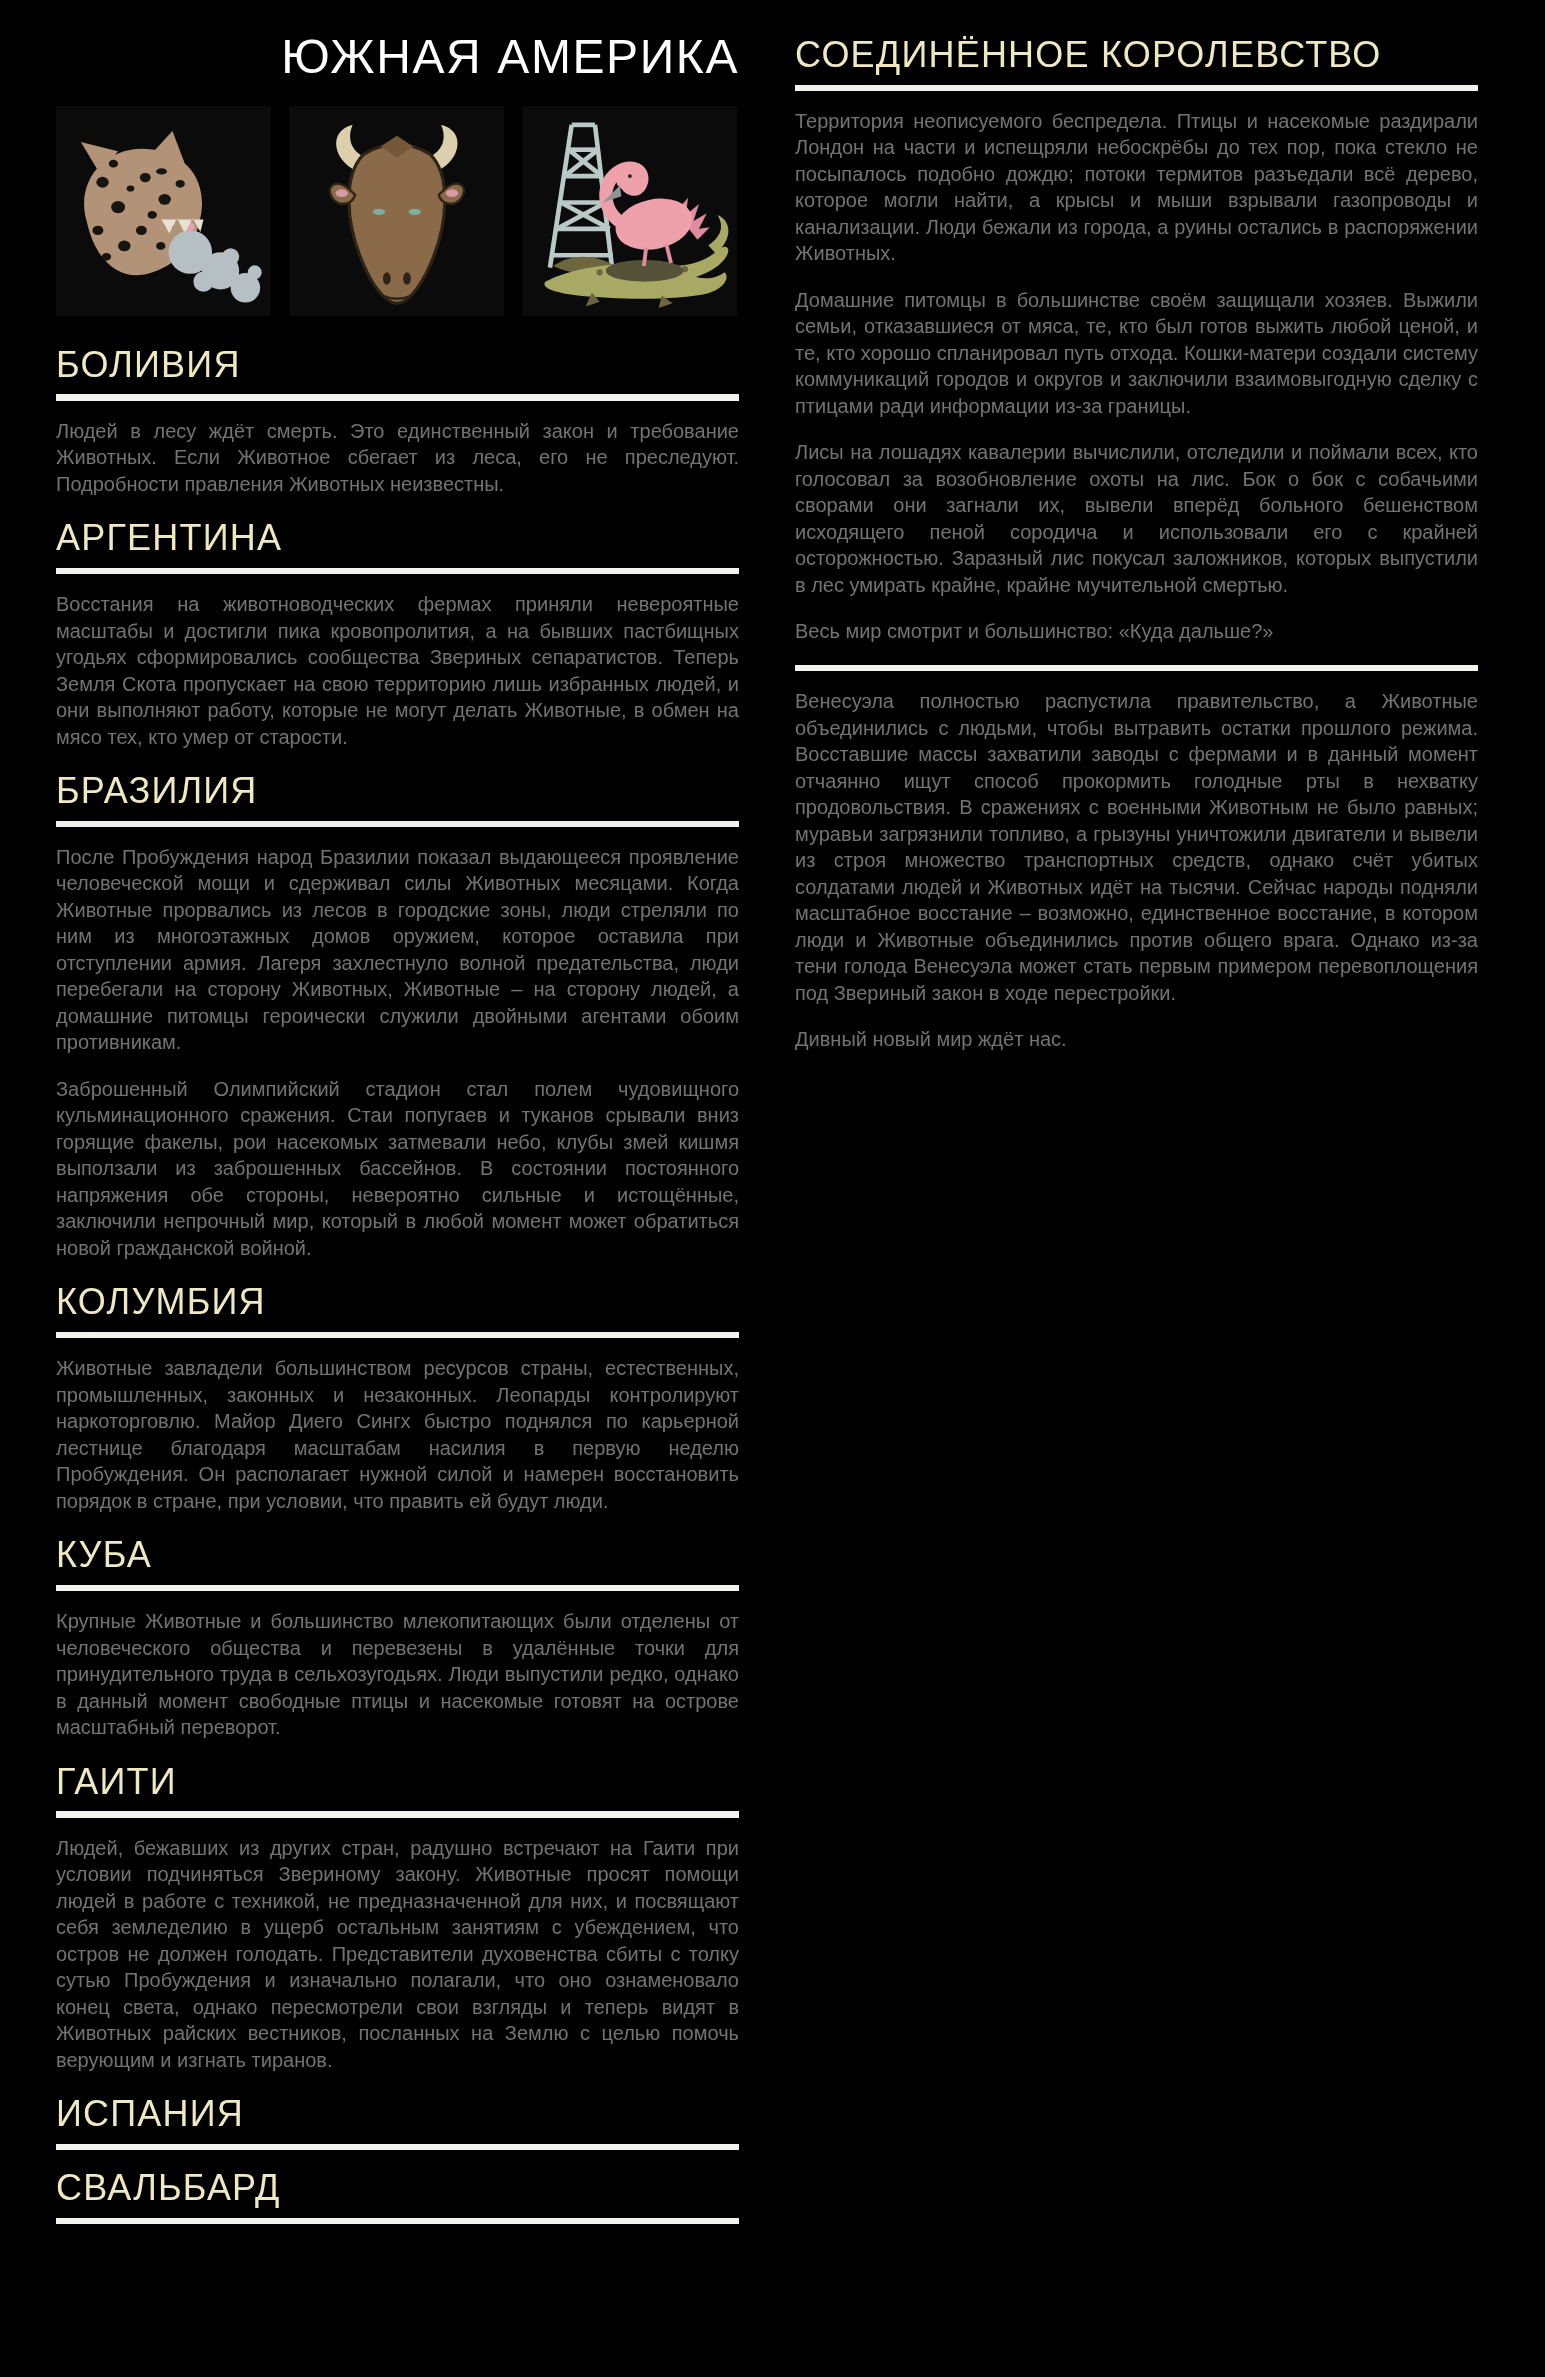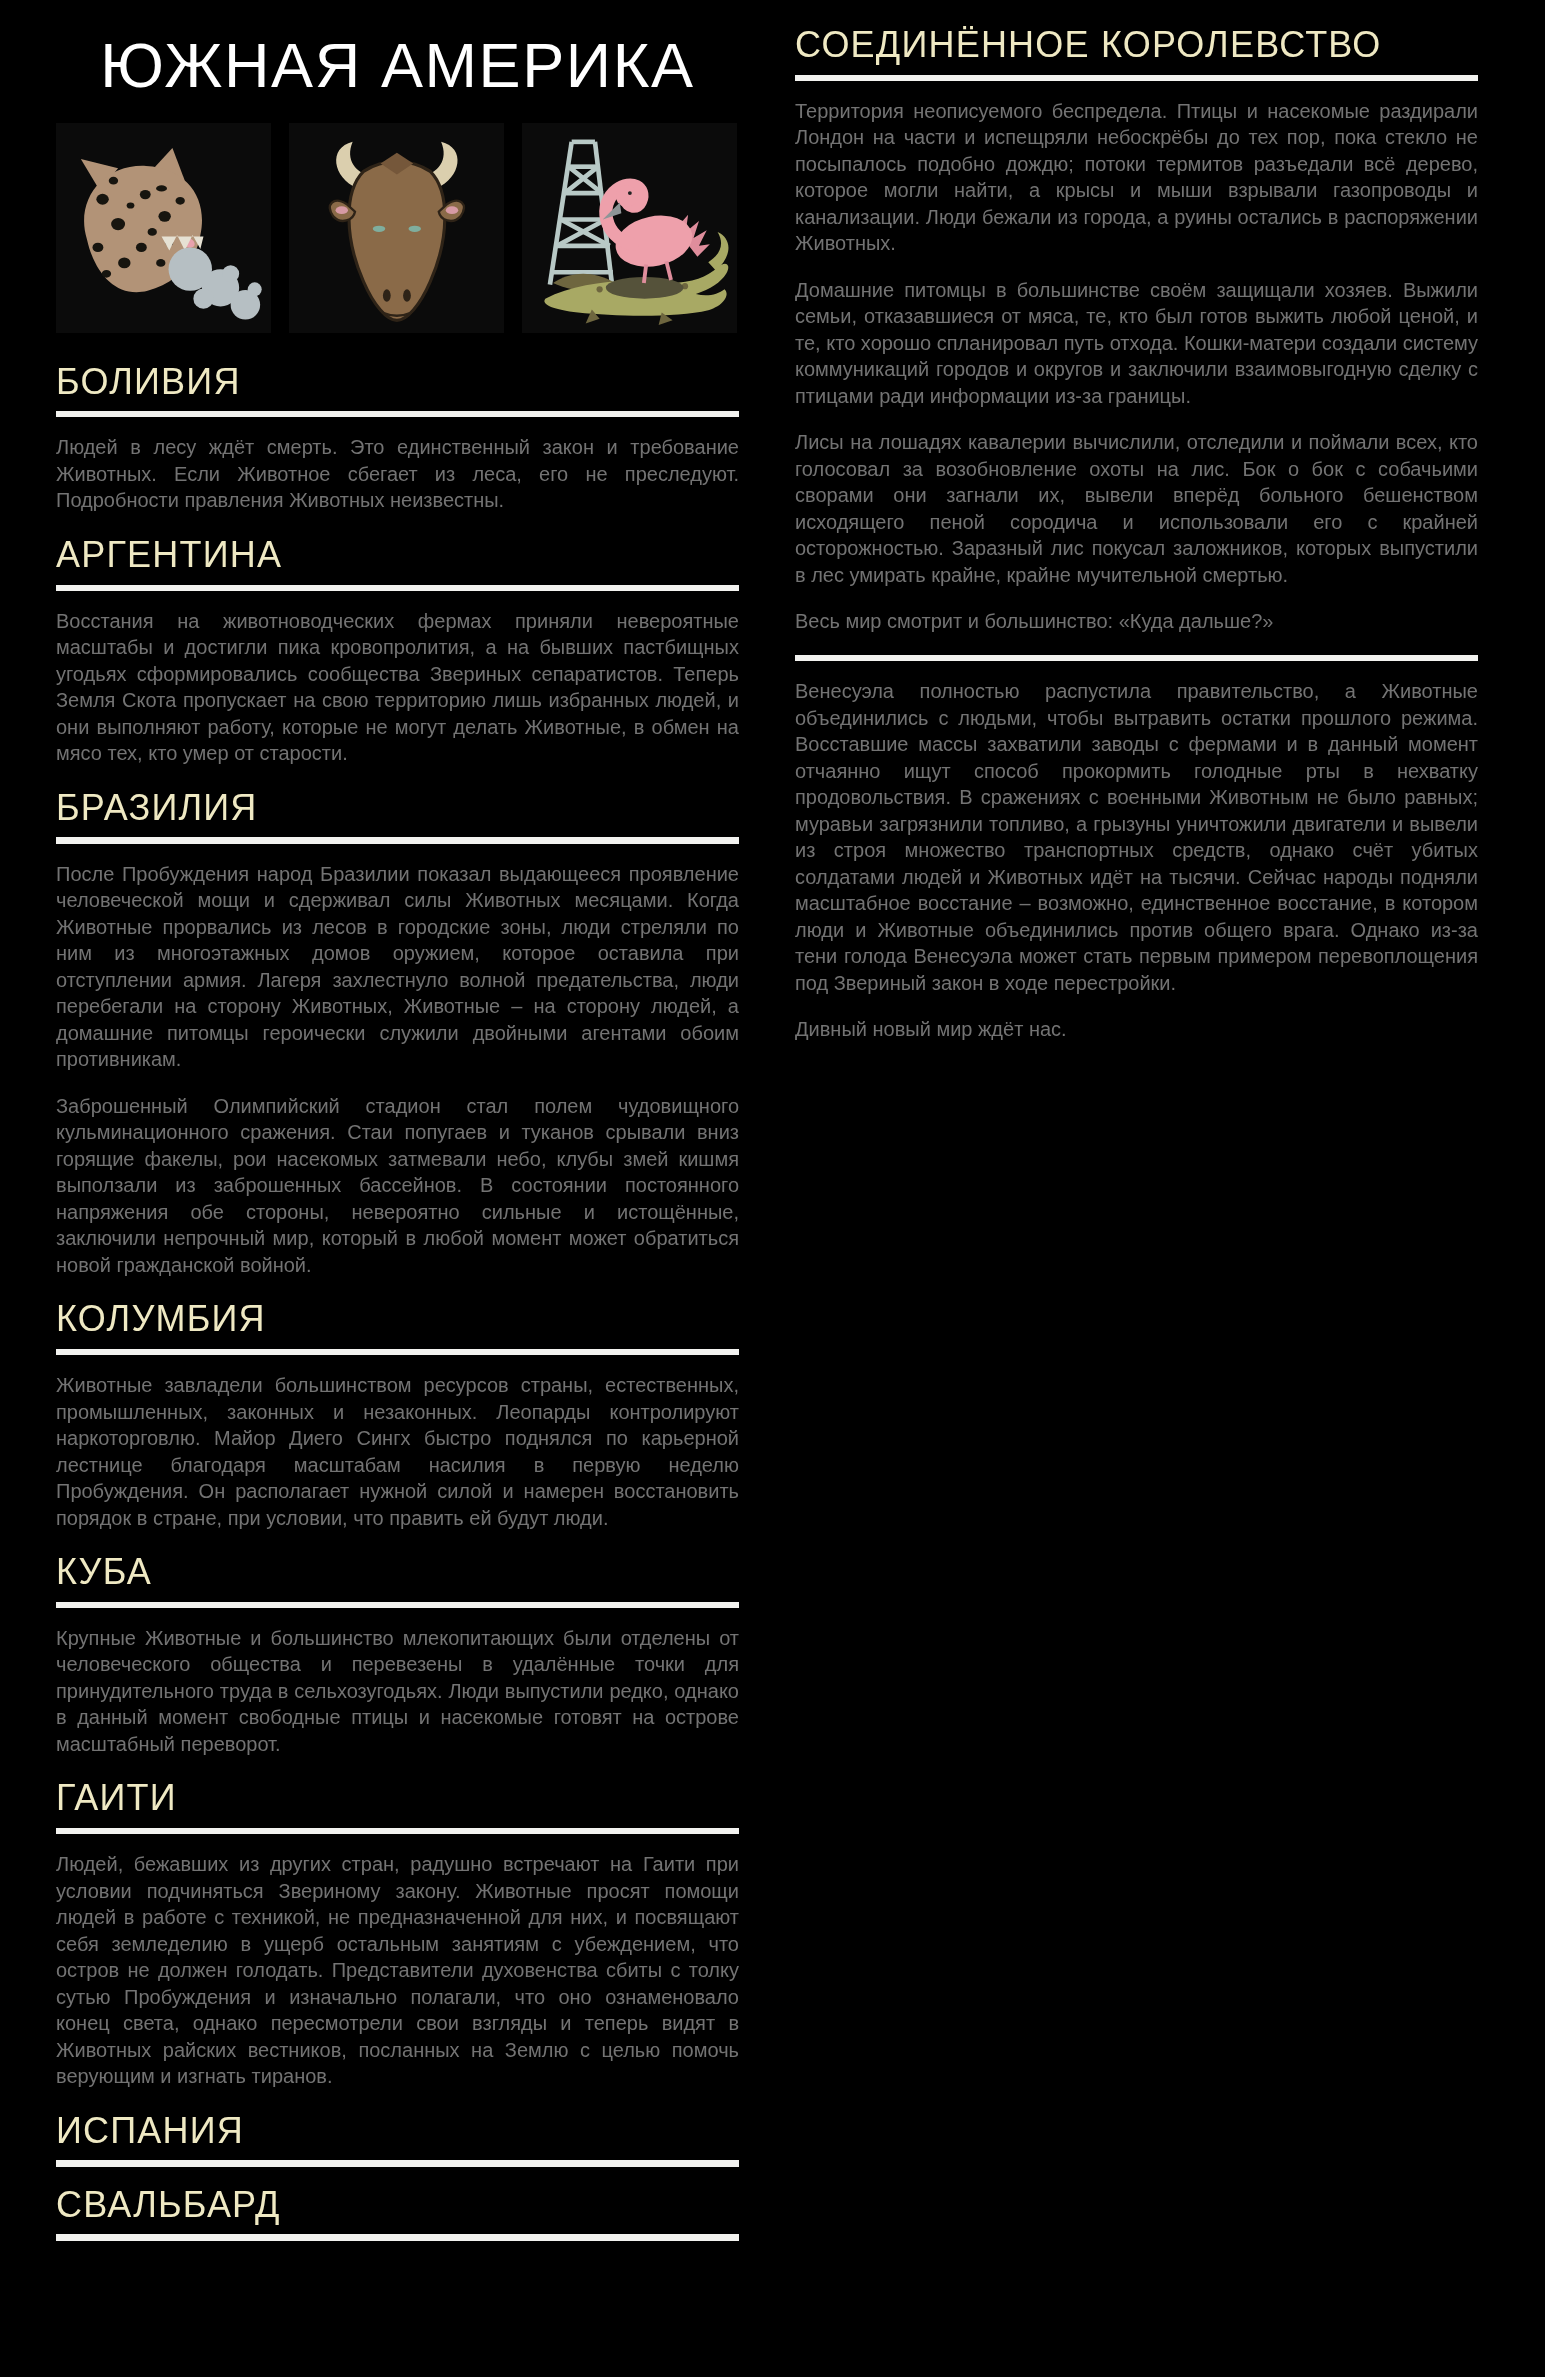--- a/index.html
+++ b/index.html
@@ -4,26 +4,26 @@
 <style>
   html, body { margin:0; padding:0; }
   body {
     width:1546px; height:2377px;
     background:#000000;
     position:relative; overflow:hidden;
     font-family:"Liberation Sans","DejaVu Sans",sans-serif;
   }
   .col { position:absolute; top:0; }
   .col-left  { left:56px;  top:30px; width:683px; }
-  .col-right { left:795px; top:24px; width:683px;text-decoration:underline; }
+  .col-right { left:795px; top:34px; width:683px;text-decoration:underline; }
 
   .page-title {
     margin:0 0 22px; color:#ffffff;
-    font-size:63px; font-weight:200; letter-spacing:1.6px;
-    line-height:1.12; text-align:center; white-space:nowrap;
+    font-size:48px; font-weight:200; letter-spacing:1.6px;
+    line-height:1.12; text-align:right; white-space:nowrap;
   }
 
   .panels { display:flex; gap:18px; margin:0 0 28px; }
   .panel { width:215px; height:210px; background:#0b0b0b; }
   .panel svg { display:block; width:215px; height:210px; }
 
   .section { margin:0 0 7.8px; }
   .section h2 {
     margin:0; color:#efe9c3;
     font-size:36px; font-weight:300; letter-spacing:1.2px;

